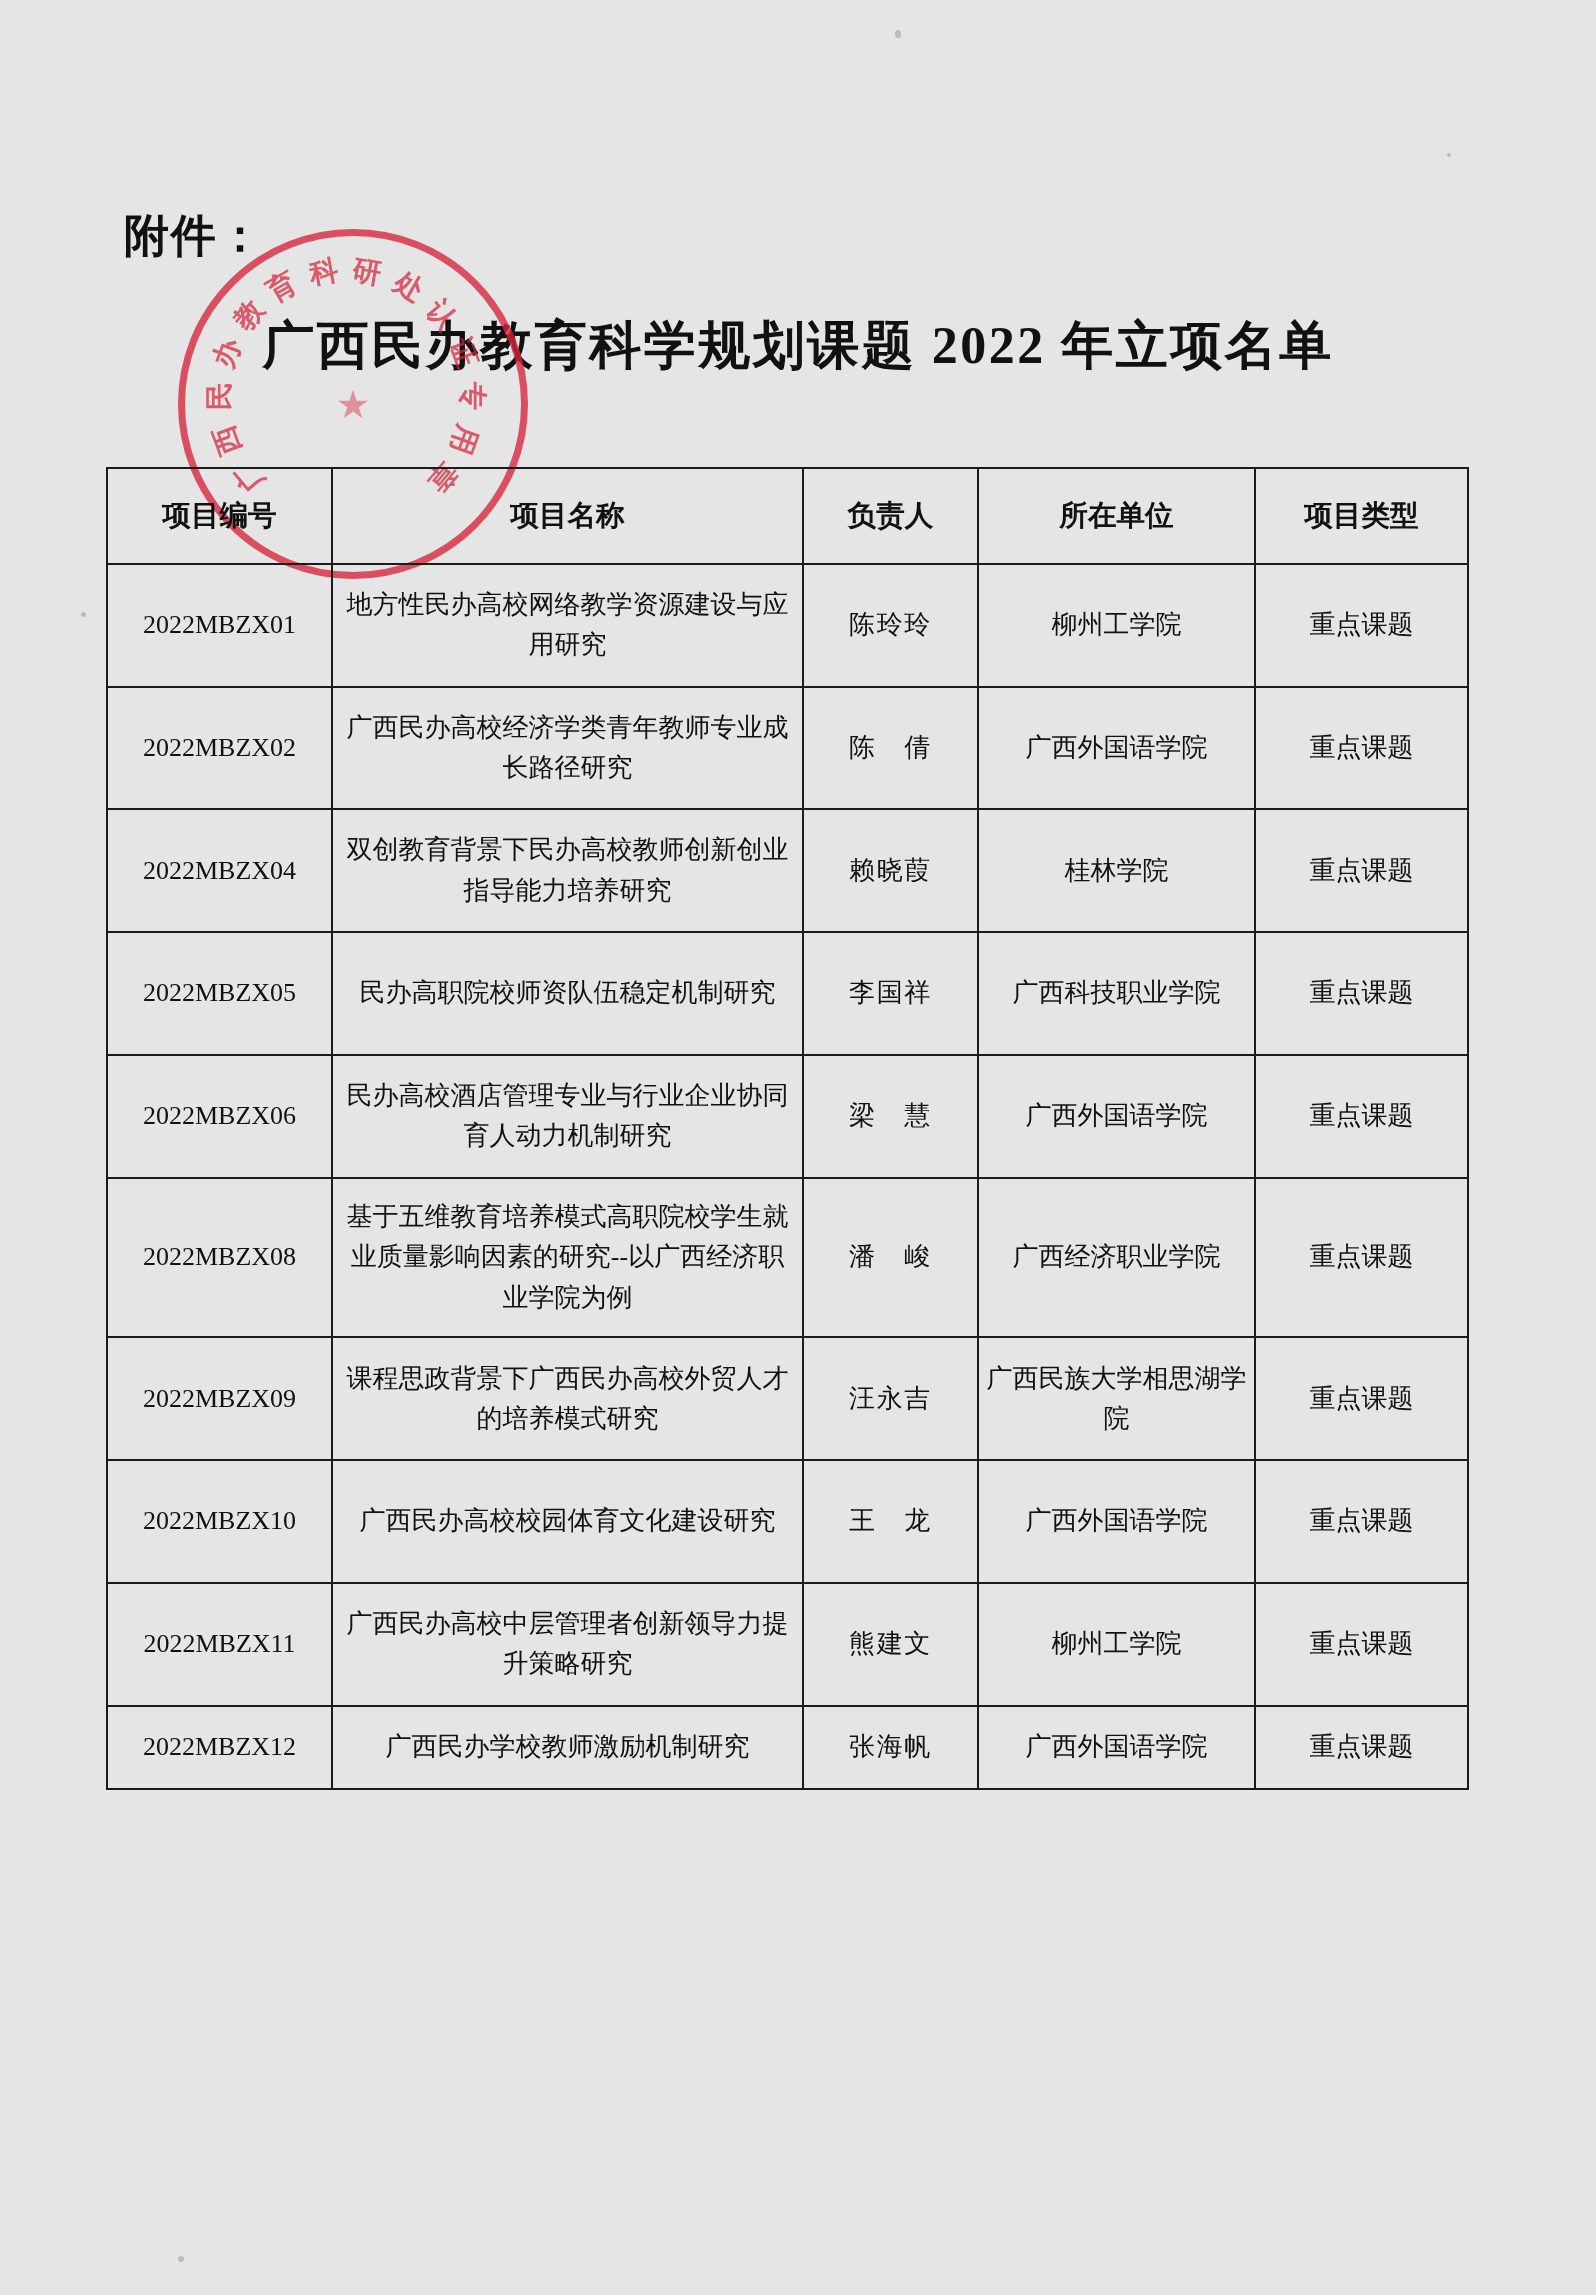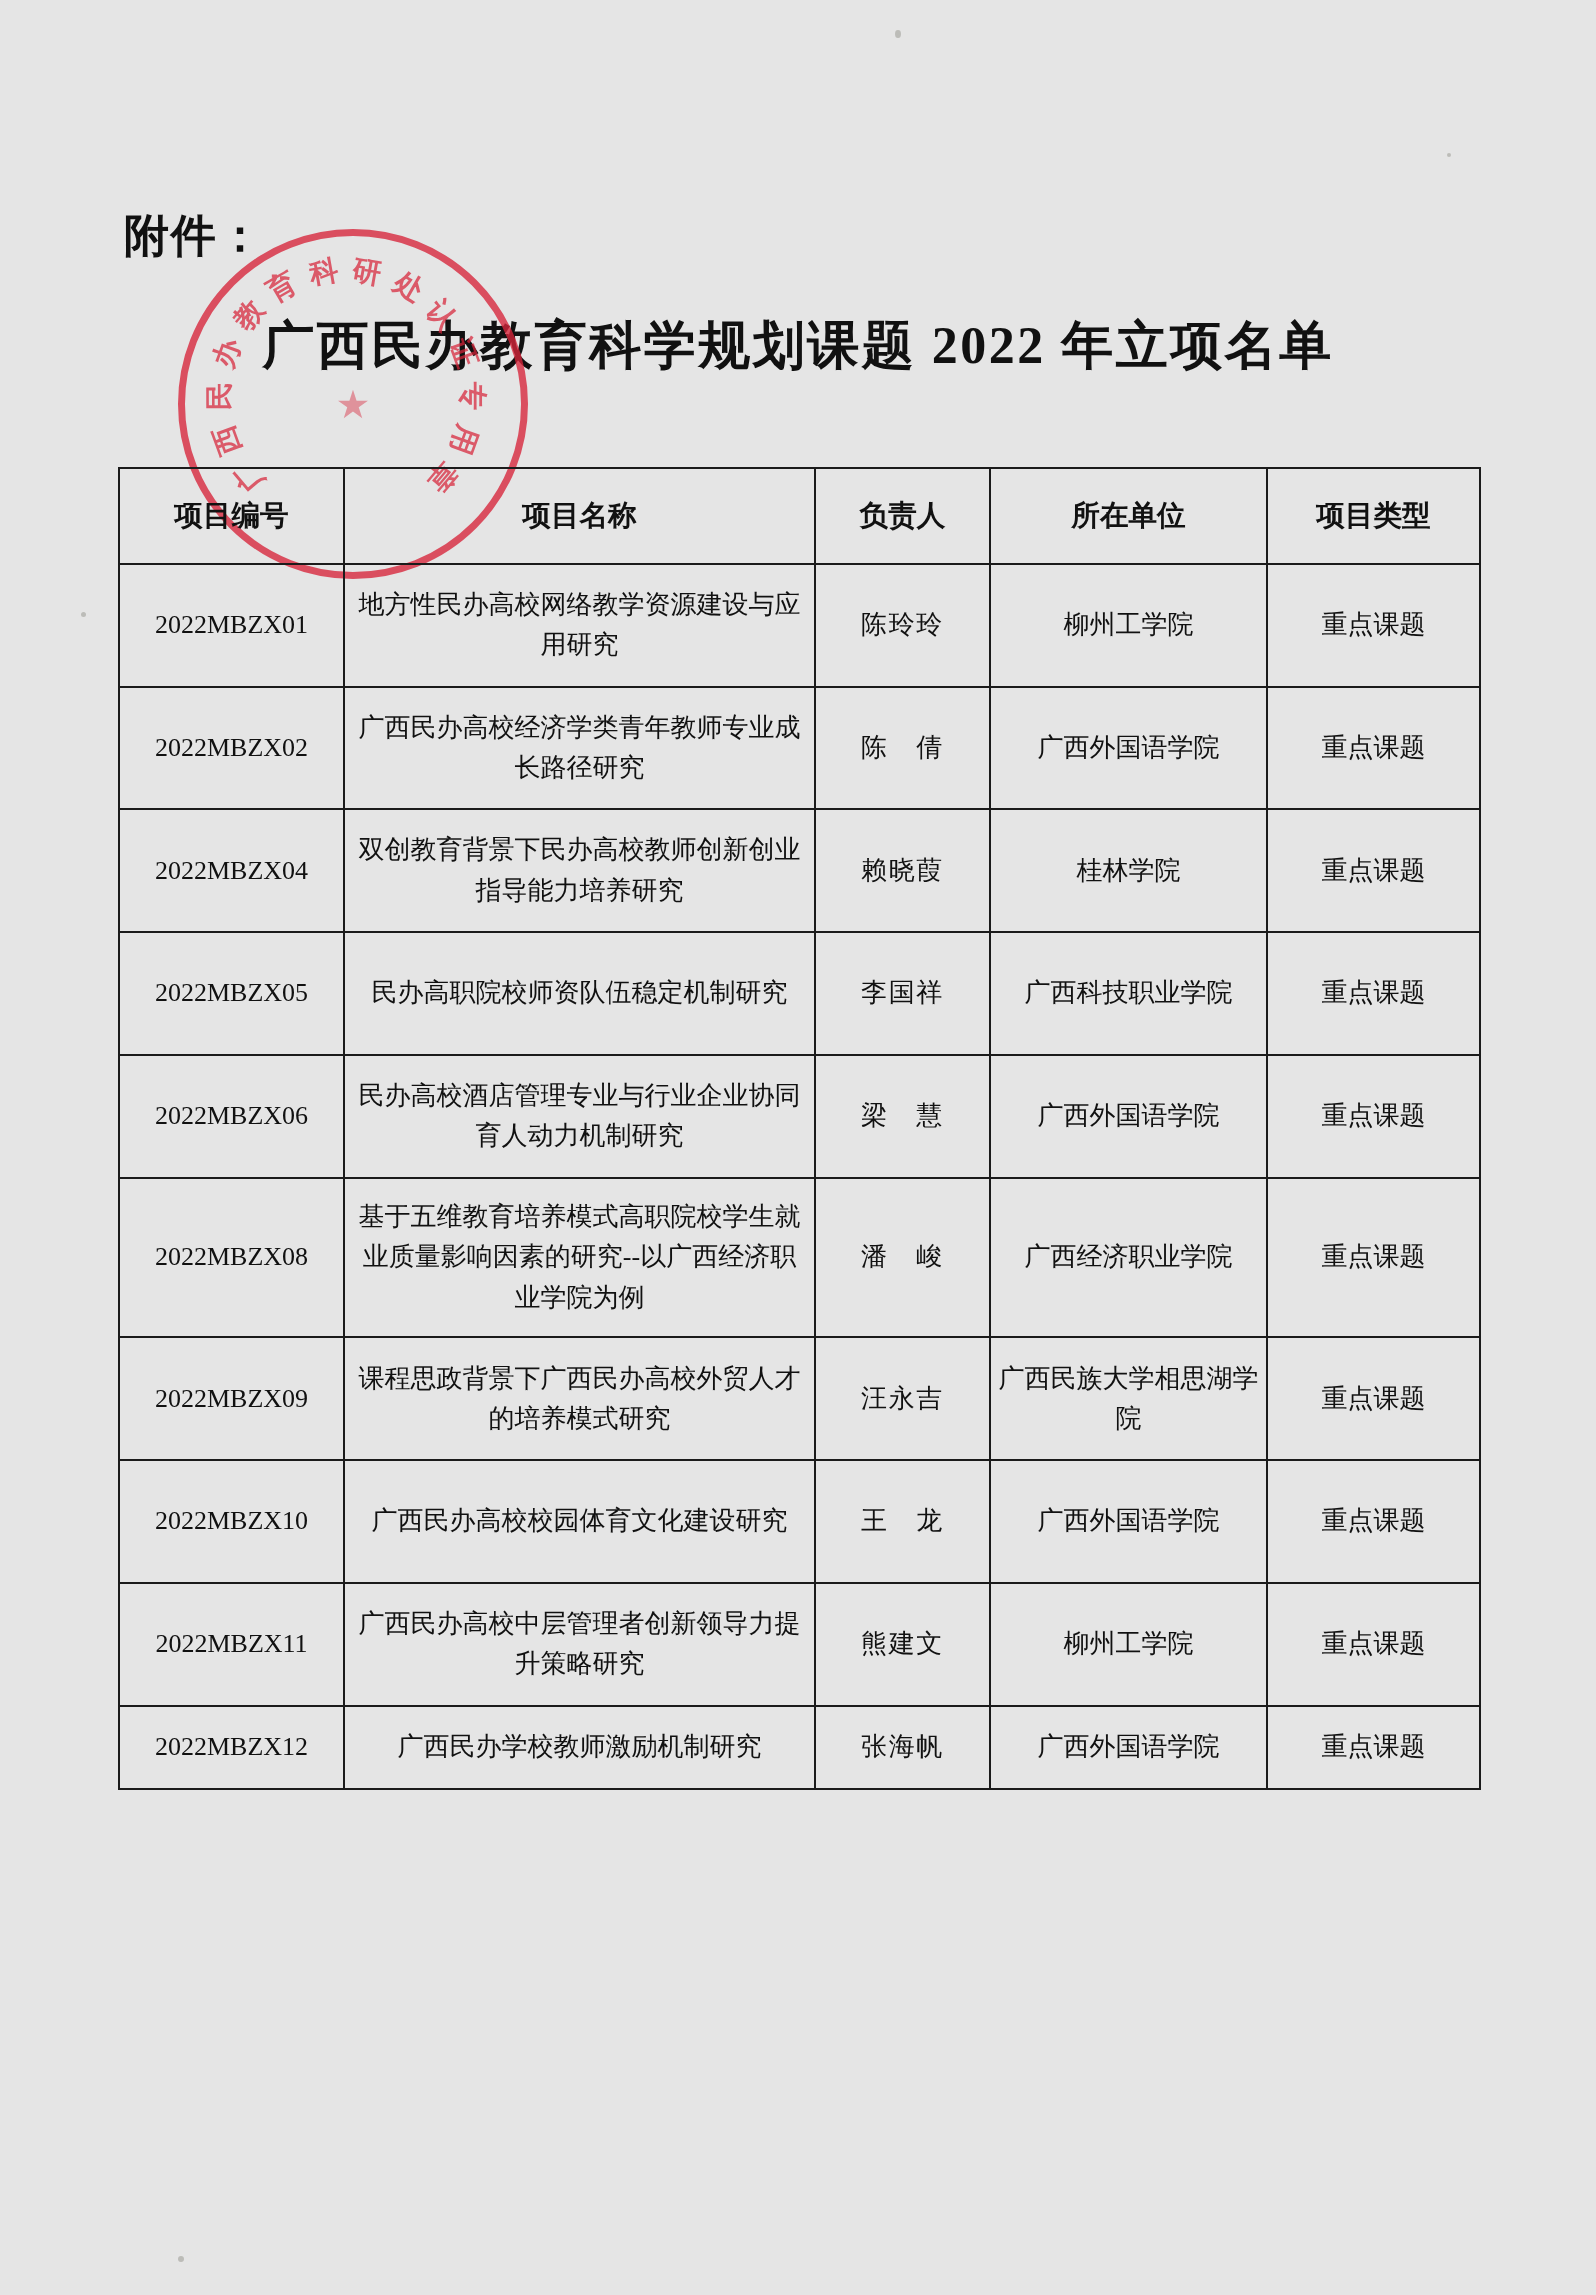--- a/index.html
+++ b/index.html
@@ -77,21 +77,21 @@
     position: absolute;
     left: 50%;
     top: 50%;
     transform: translate(-50%,-50%);
     color: #d7243a;
     font-size: 39px;
     opacity: .55;
   }
   table.listing {
     position: absolute;
-    left: 118px;
+    left: 106px;
     top: 467px;
     width: 1361px;
     border-collapse: collapse;
     table-layout: fixed;
   }
   table.listing th, table.listing td {
     border: 2.5px solid #1b1b1b;
     text-align: center;
     vertical-align: middle;
     font-size: 26px;

